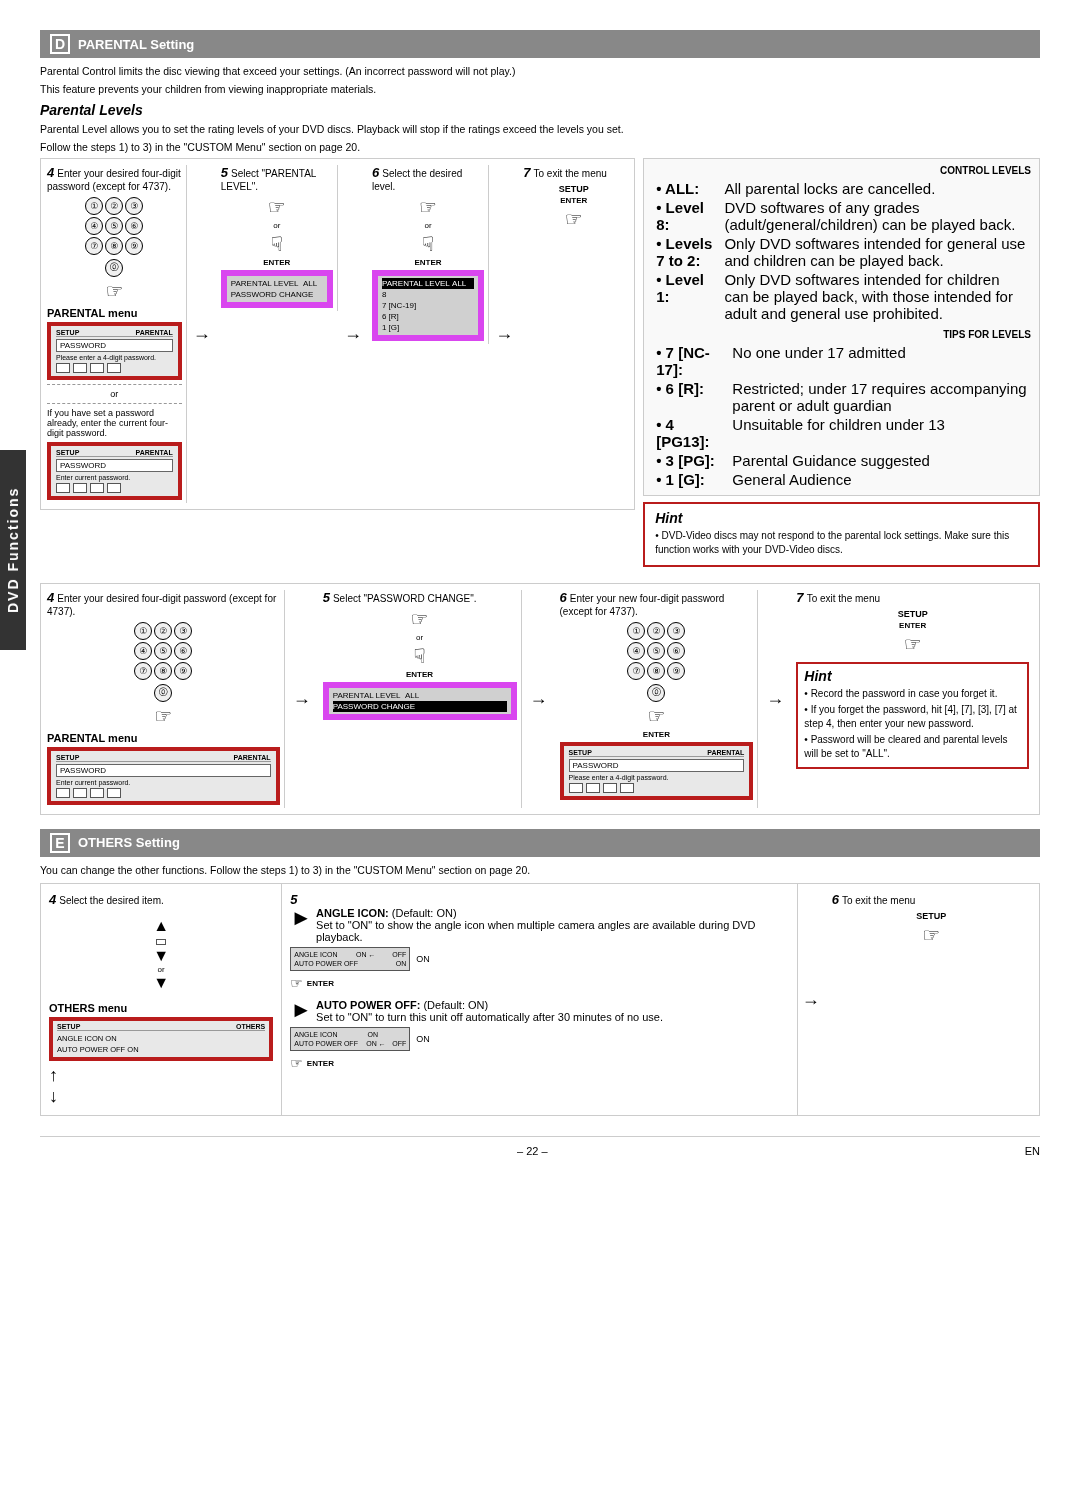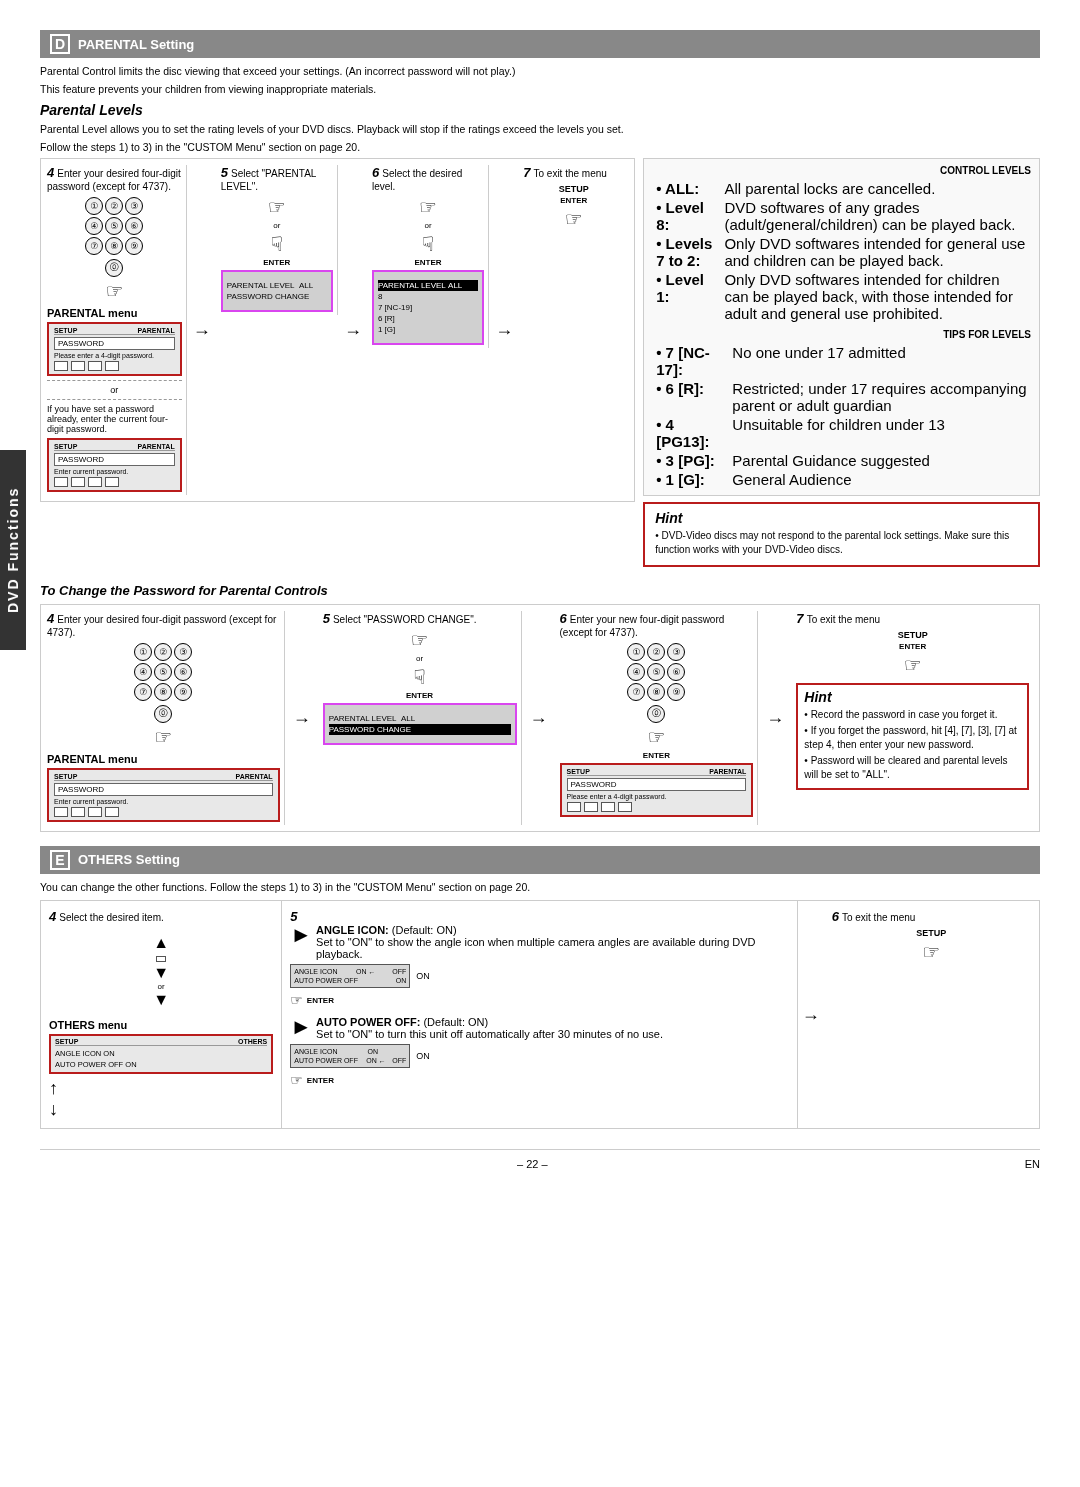--- a/index.html
+++ b/index.html
@@ -90,21 +90,21 @@
       border-radius: 50%;
       display: flex;
       align-items: center;
       justify-content: center;
       font-size: 9px;
       background: #f0f0f0;
     }
 
     
     .screen-mock {
-      border: 2px solid #b91c1c;
+      border: 4px solid #b91c1c;
       background: #e8e8e8;
       padding: 3px 5px;
       font-size: 8px;
       margin: 3px 0;
       min-height: 35px;
     }
     .screen-header-row {
       display: flex;
       justify-content: space-between;
       font-size: 7px;
@@ -126,24 +126,24 @@
     }
     .pwd-box {
       width: 14px;
       height: 10px;
       border: 1px solid #555;
       background: #fff;
     }
 
     
     .menu-screen {
-      border: 2px solid #d946ef;
+      border: 6px solid #d946ef;
       background: #d0d0d0;
       font-size: 8px;
-      padding: 8px 4px;
+      padding: 2px 4px;
       margin: 3px 0;
     }
     .menu-screen-row {
       padding: 1px 0;
       font-size: 8px;
     }
     .menu-screen-row.selected {
       background: #000;
       color: #fff;
     }
@@ -460,21 +460,20 @@
           <div class="hint-title">Hint</div>
           <ul class="hint-list">
             <li>DVD-Video discs may not respond to the parental lock settings. Make sure this function works with your DVD-Video discs.</li>
           </ul>
         </div>
       </div>
     </div>
   </div>
 
   <div style="margin-top:10px;">
-    <div class="subsection-change-title">To Change the Password for Parental Controls</div>
 
     <div style="display:flex; gap:8px; border:1px solid #ccc; padding:6px; margin-top:6px;">
 
       <div style="flex:1.2; padding-right:4px; border-right:1px solid #ccc;">
         <span class="step-number">4</span>
         <span class="step-text">Enter your desired four-digit password (except for 4737).</span>
         
         <div class="keypad">
           <div class="key">①</div>
           <div class="key">②</div>

